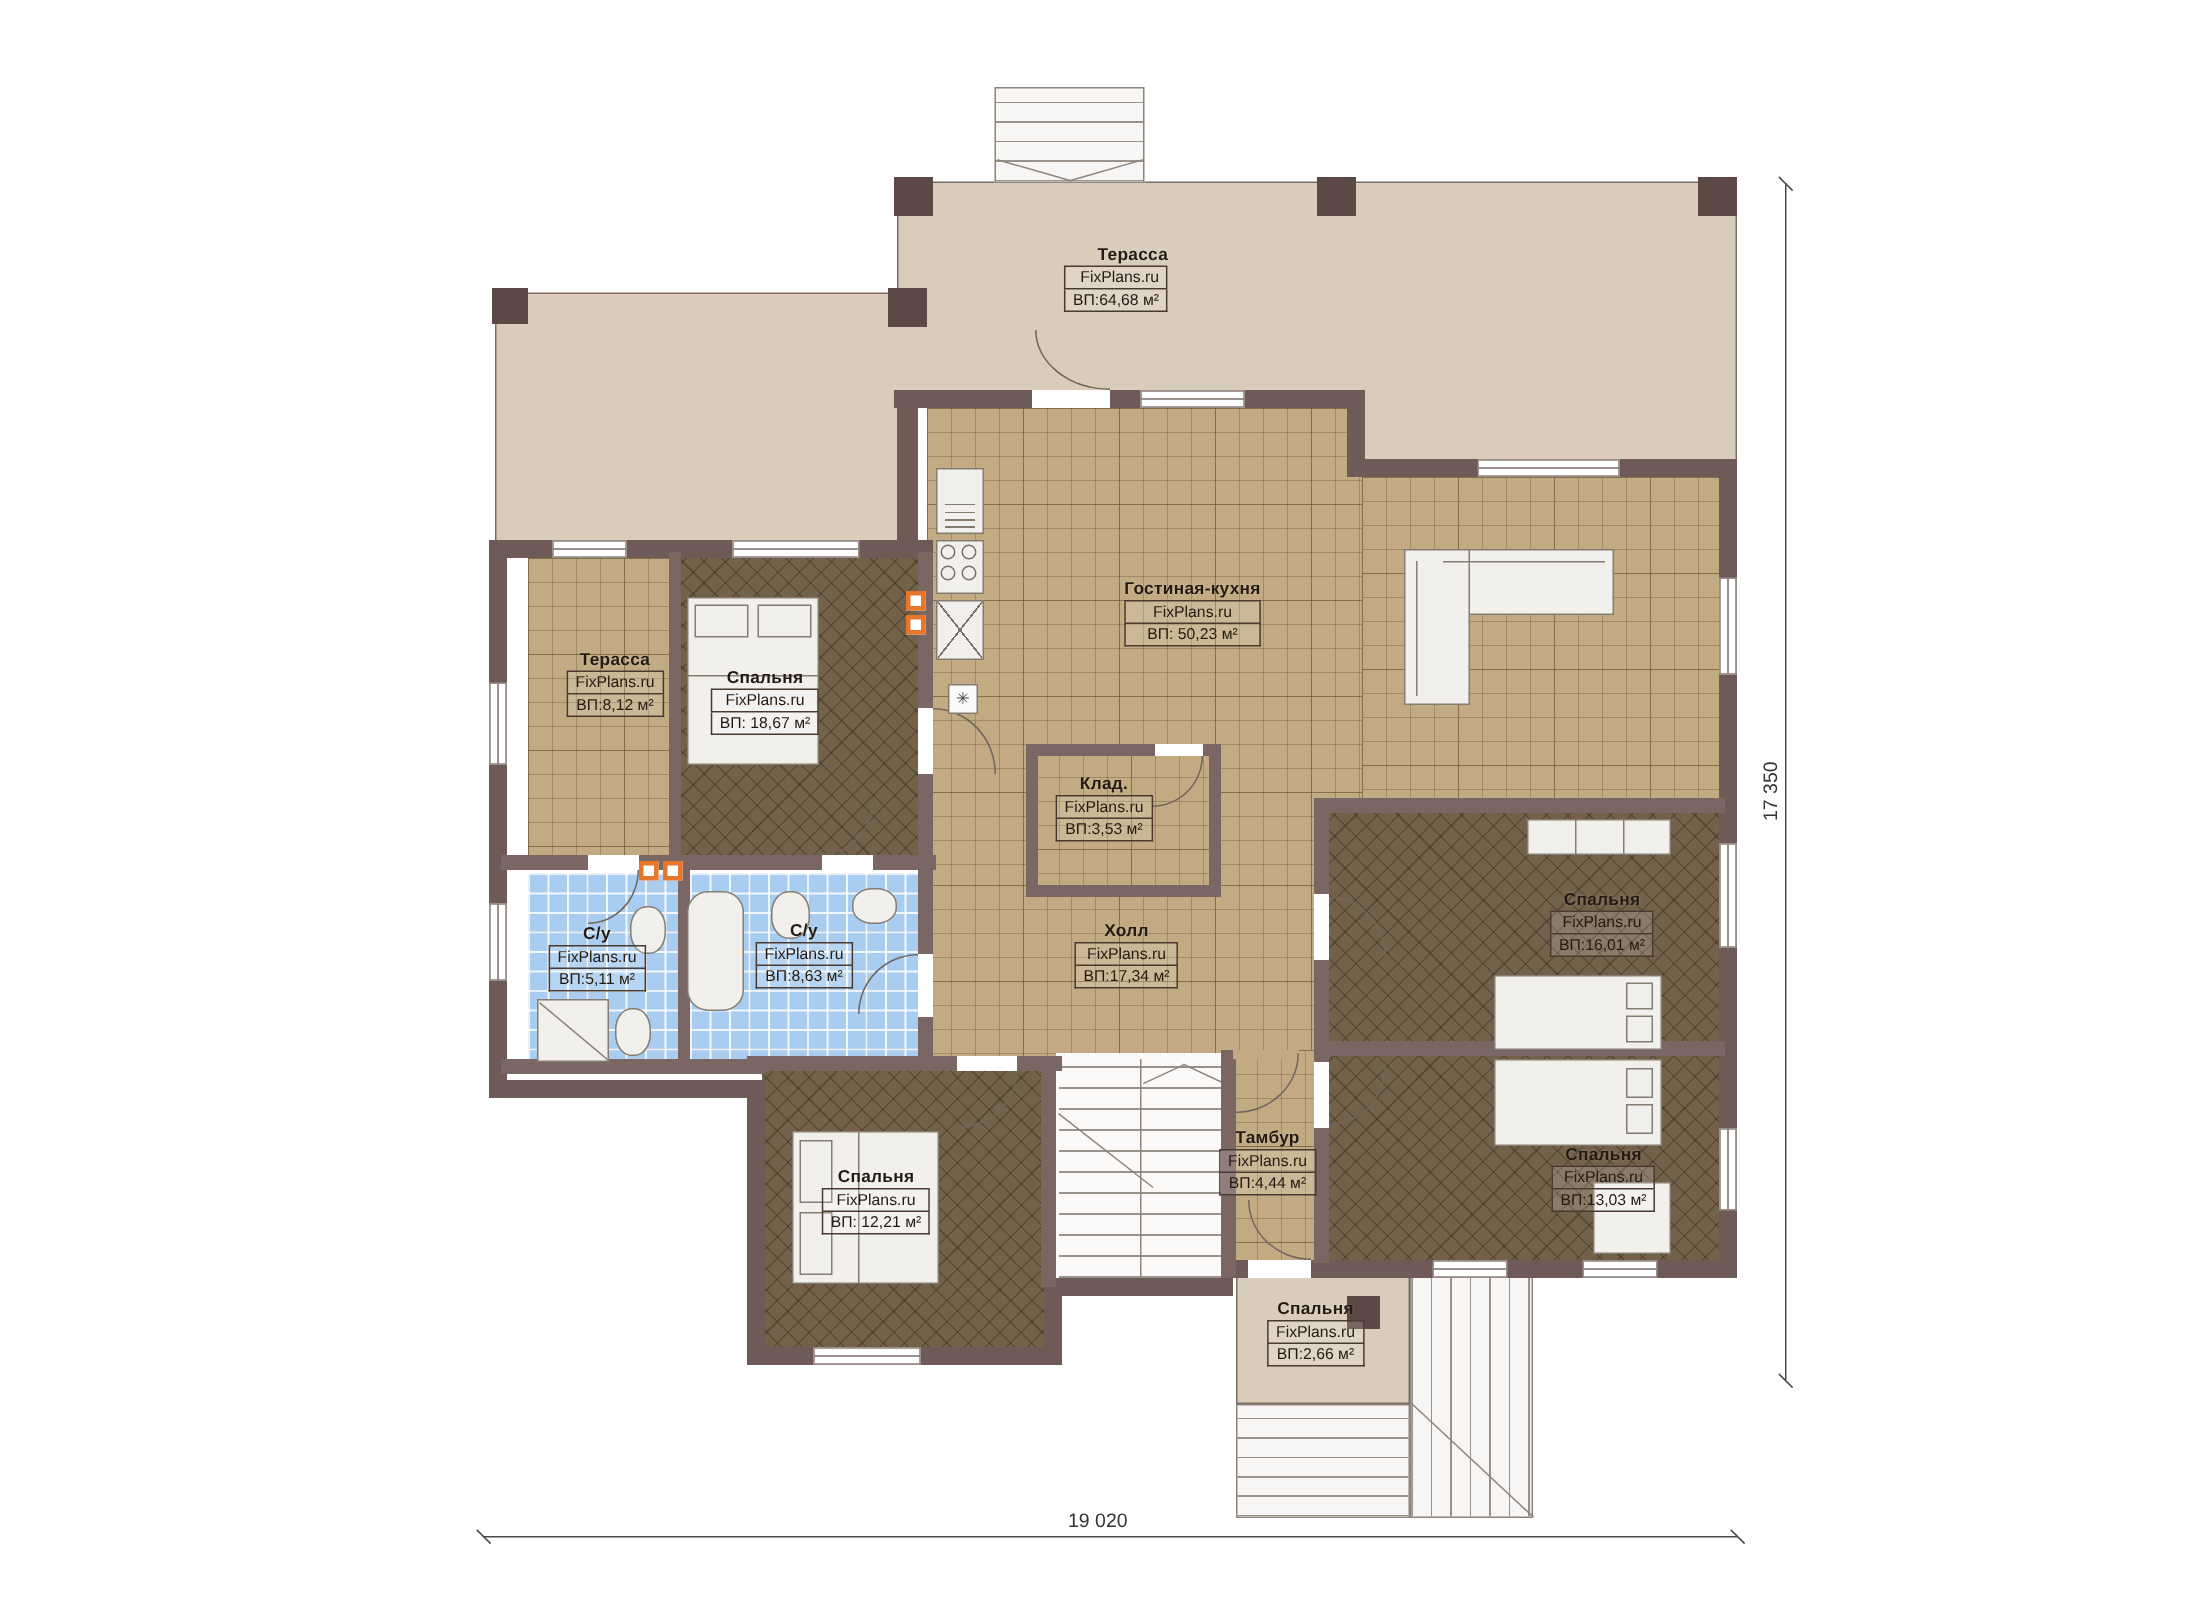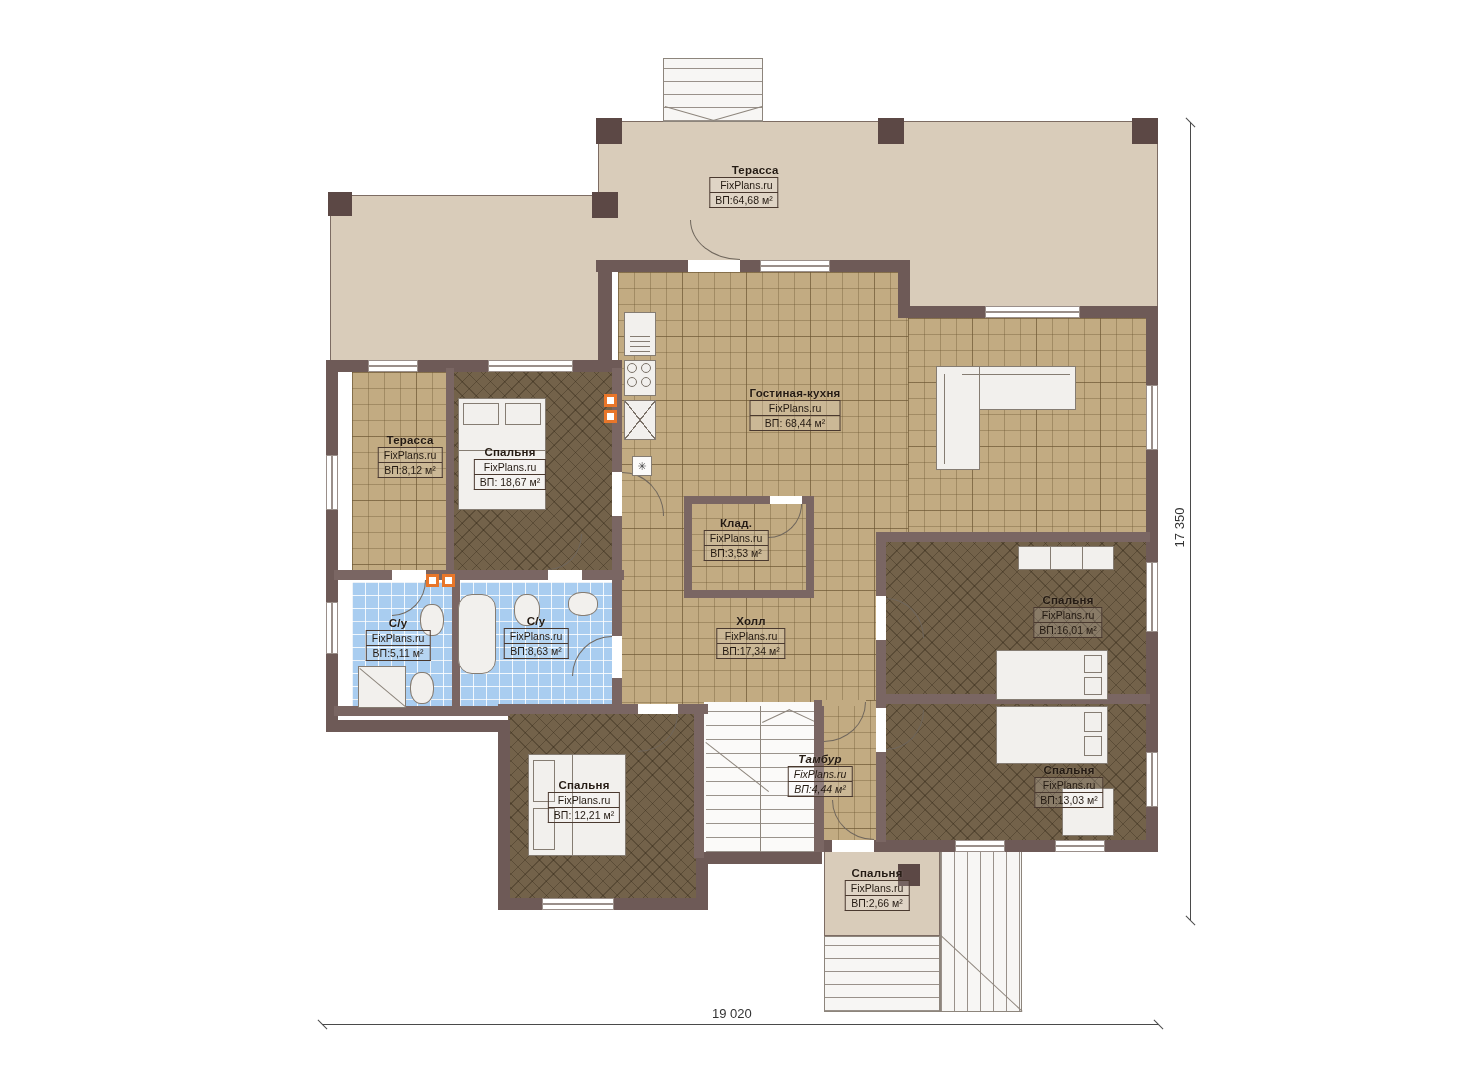--- a/index.html
+++ b/index.html
@@ -222,21 +222,21 @@
   <div class="abs vent" style="left:442px;top:574px;z-index:22;"></div>
 
   <div class="rlabel" style="left:744px;top:186px;text-align:right;">
     <div class="nm">Терасса</div>
     <div class="bx">FixPlans.ru</div>
     <div class="bx">ВП:64,68 м²</div>
   </div>
   <div class="rlabel" style="left:795px;top:409px;">
     <div class="nm">Гостиная-кухня</div>
     <div class="bx">FixPlans.ru</div>
-    <div class="bx">ВП: 68,44 м²</div>
+    <div class="bx">ВП: 50,23 м²</div>
   </div>
   <div class="rlabel" style="left:410px;top:456px;">
     <div class="nm">Терасса</div>
     <div class="bx">FixPlans.ru</div>
     <div class="bx">ВП:8,12 м²</div>
   </div>
   <div class="rlabel" style="left:510px;top:468px;">
     <div class="nm">Спальня</div>
     <div class="bx">FixPlans.ru</div>
     <div class="bx">ВП: 18,67 м²</div>
@@ -269,21 +269,21 @@
   <div class="rlabel" style="left:1069px;top:786px;">
     <div class="nm">Спальня</div>
     <div class="bx">FixPlans.ru</div>
     <div class="bx">ВП:13,03 м²</div>
   </div>
   <div class="rlabel" style="left:584px;top:801px;">
     <div class="nm">Спальня</div>
     <div class="bx">FixPlans.ru</div>
     <div class="bx">ВП: 12,21 м²</div>
   </div>
-  <div class="rlabel" style="left:820px;top:775px;font-style:italic;">
+  <div class="rlabel" style="left:845px;top:775px;">
     <div class="nm">Тамбур</div>
     <div class="bx">FixPlans.ru</div>
     <div class="bx">ВП:4,44 м²</div>
   </div>
   <div class="rlabel" style="left:877px;top:889px;">
     <div class="nm">Спальня</div>
     <div class="bx">FixPlans.ru</div>
     <div class="bx">ВП:2,66 м²</div>
   </div>
 

